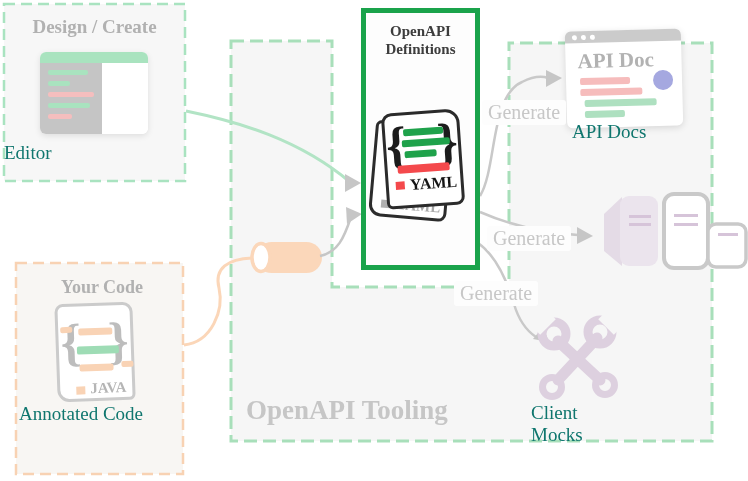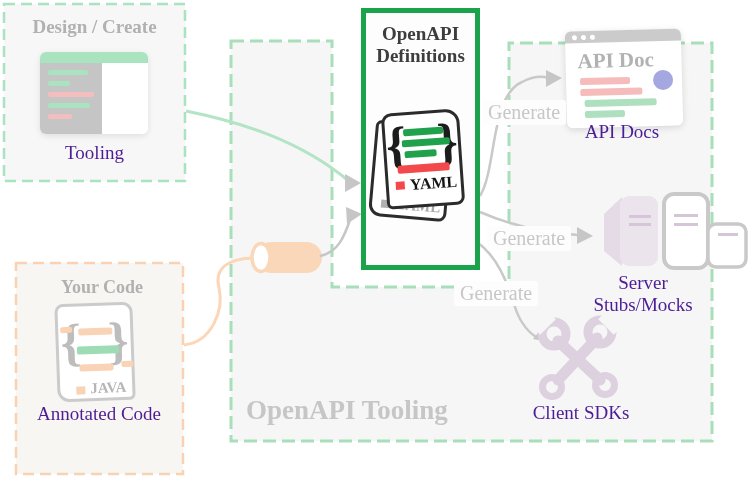--- a/index.html
+++ b/index.html
@@ -2,21 +2,21 @@
 <html><head>
 <meta charset="utf-8">
 <style>
   html,body{margin:0;padding:0;background:#ffffff;}
   #stage{
     position:relative;width:748px;height:481px;overflow:hidden;
     font-family:Liberation Serif, serif;background:#ffffff;padding-left:10px;
   }
   #bg{position:absolute;left:0;top:0;z-index:0;}
   .abs{position:absolute;}
-  .cap{position:absolute;color:#4c1d95;font-size:19px;text-align:center;z-index:3;}
+  .cap{position:absolute;color:#0f766e;font-size:19px;text-align:left;z-index:3;}
   .boxtitle{position:absolute;font-weight:700;text-align:center;z-index:3;}
   .gen{
     position:absolute;z-index:4;color:#c7c7c7;font-size:20px;
     background:#fdfdfd;padding:1px 6px;border-radius:3px;
   }
   
   .editor-icon{left:40px;top:52px;width:108px;height:82px;border-radius:6px;
     overflow:hidden;box-shadow:0 2px 6px rgba(0,0,0,.10);z-index:3;background:#fff;}
   .editor-top{height:11px;background:#a9e3bf;}
   .editor-body{display:flex;height:71px;}
@@ -27,21 +27,21 @@
   .apidoc-icon{left:566px;top:30px;width:116px;height:97px;background:#fff;border-radius:6px;
     box-shadow:0 2px 7px rgba(0,0,0,.13);transform:rotate(-1.5deg);z-index:3;}
   .apidoc-top{height:12px;background:#cbcbcb;border-radius:6px 6px 0 0;display:flex;align-items:center;padding-left:7px;gap:4px;}
   .dot{width:5px;height:5px;border-radius:50%;background:#ffffff;}
   .apidoc-title{position:absolute;left:12px;top:18px;font-weight:700;font-size:21px;color:#b2b2b2;}
   .bar{position:absolute;border-radius:2px;height:7px;}
   .apidoc-circle{position:absolute;right:9px;top:41px;width:20px;height:20px;border-radius:50%;background:#a5a8e0;}
   
   .defbox{left:361px;top:8px;width:109px;height:252px;background:#fdfdfd;
     border:5px solid #1aa34b;z-index:2;}
-  .deftitle{margin-top:10px;text-align:center;font-weight:700;font-size:19px;
+  .deftitle{margin-top:10px;text-align:center;font-weight:700;font-size:15px;
     line-height:1.18;color:#3d3d3d;}
   .page{position:absolute;background:#ffffff;box-sizing:border-box;}
   .brace{position:absolute;font-weight:700;line-height:1;}
   .sq{position:absolute;}
   .badge{position:absolute;font-weight:700;}
   
   .tooling-title{left:246px;top:395px;font-size:27px;font-weight:700;color:#c6c6c6;z-index:3;}
 </style>
 </head>
 <body>
@@ -110,21 +110,21 @@
       <div class="editor-left">
         <div class="eline" style="width:40px;background:#a9e3bf;"></div>
         <div class="eline" style="width:22px;background:#a9e3bf;"></div>
         <div class="eline" style="width:46px;background:#f5bebe;"></div>
         <div class="eline" style="width:42px;background:#a9e3bf;"></div>
         <div class="eline" style="width:24px;background:#f5bebe;"></div>
       </div>
       <div class="editor-right"></div>
     </div>
   </div>
-  <div class="cap" style="left:4px;top:142px;width:181px;">Tooling</div>
+  <div class="cap" style="left:4px;top:142px;width:181px;">Editor</div>
 
   <div class="boxtitle" style="left:22px;top:277px;width:160px;font-size:18px;color:#b1b1b1;">Your Code</div>
 
   <div class="abs" style="left:50px;top:303px;width:92px;height:104px;z-index:3;">
     <div class="page" style="left:6px;top:0;width:78px;height:98px;border:3px solid #cbcbcb;
          border-radius:8px 10px 6px 12px;transform:rotate(-2deg);">
       <div class="brace" style="left:2px;top:10px;font-size:52px;color:#bdbdbd;">{</div>
       <div class="brace" style="right:2px;top:10px;font-size:52px;color:#bdbdbd;">}</div>
       <div class="bar" style="left:2px;top:20px;width:12px;height:6px;background:#f9d3b5;"></div>
       <div class="bar" style="left:20px;top:22px;width:34px;background:#f9d3b5;"></div>
@@ -176,16 +176,15 @@
     </div>
     <div class="apidoc-title">API Doc</div>
     <div class="bar" style="left:14px;top:47px;width:50px;background:#f6bcbc;"></div>
     <div class="bar" style="left:14px;top:58px;width:62px;background:#f6bcbc;"></div>
     <div class="bar" style="left:18px;top:69px;width:72px;background:#aee0c0;"></div>
     <div class="bar" style="left:18px;top:80px;width:40px;background:#aee0c0;"></div>
     <div class="apidoc-circle"></div>
   </div>
   <div class="cap" style="left:572px;top:121px;width:100px;">API Docs</div>
 
-  <div class="cap" style="left:578px;top:272px;width:130px;line-height:22px;">Server Stubs/Mocks</div>
-  <div class="cap" style="left:531px;top:402px;width:100px;">Client SDKs</div>
+  <div class="cap" style="left:531px;top:402px;width:100px;">Client Mocks</div>
 
 </div>
 
 </body></html>

